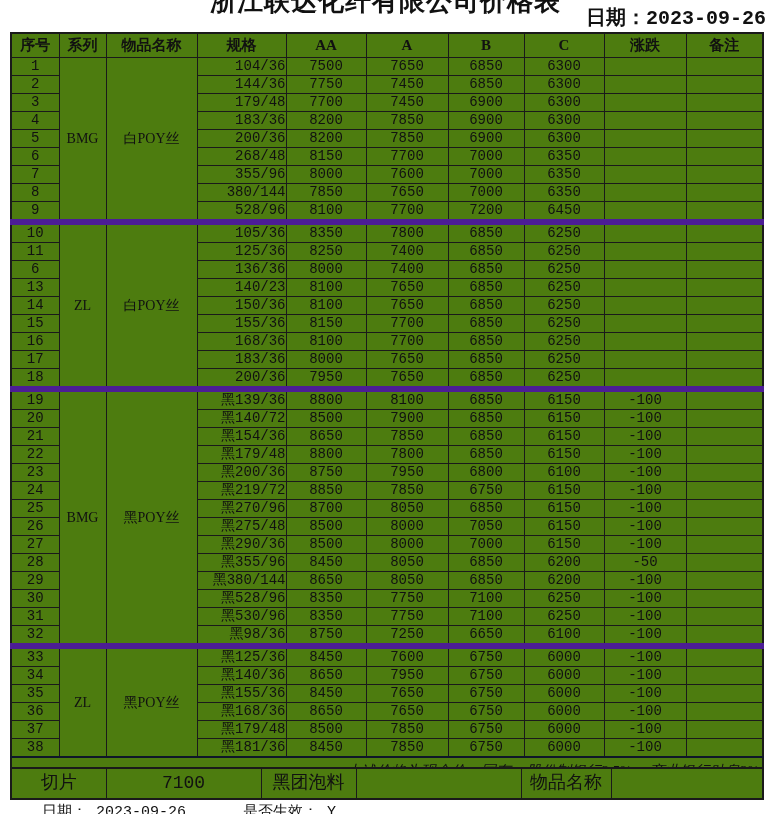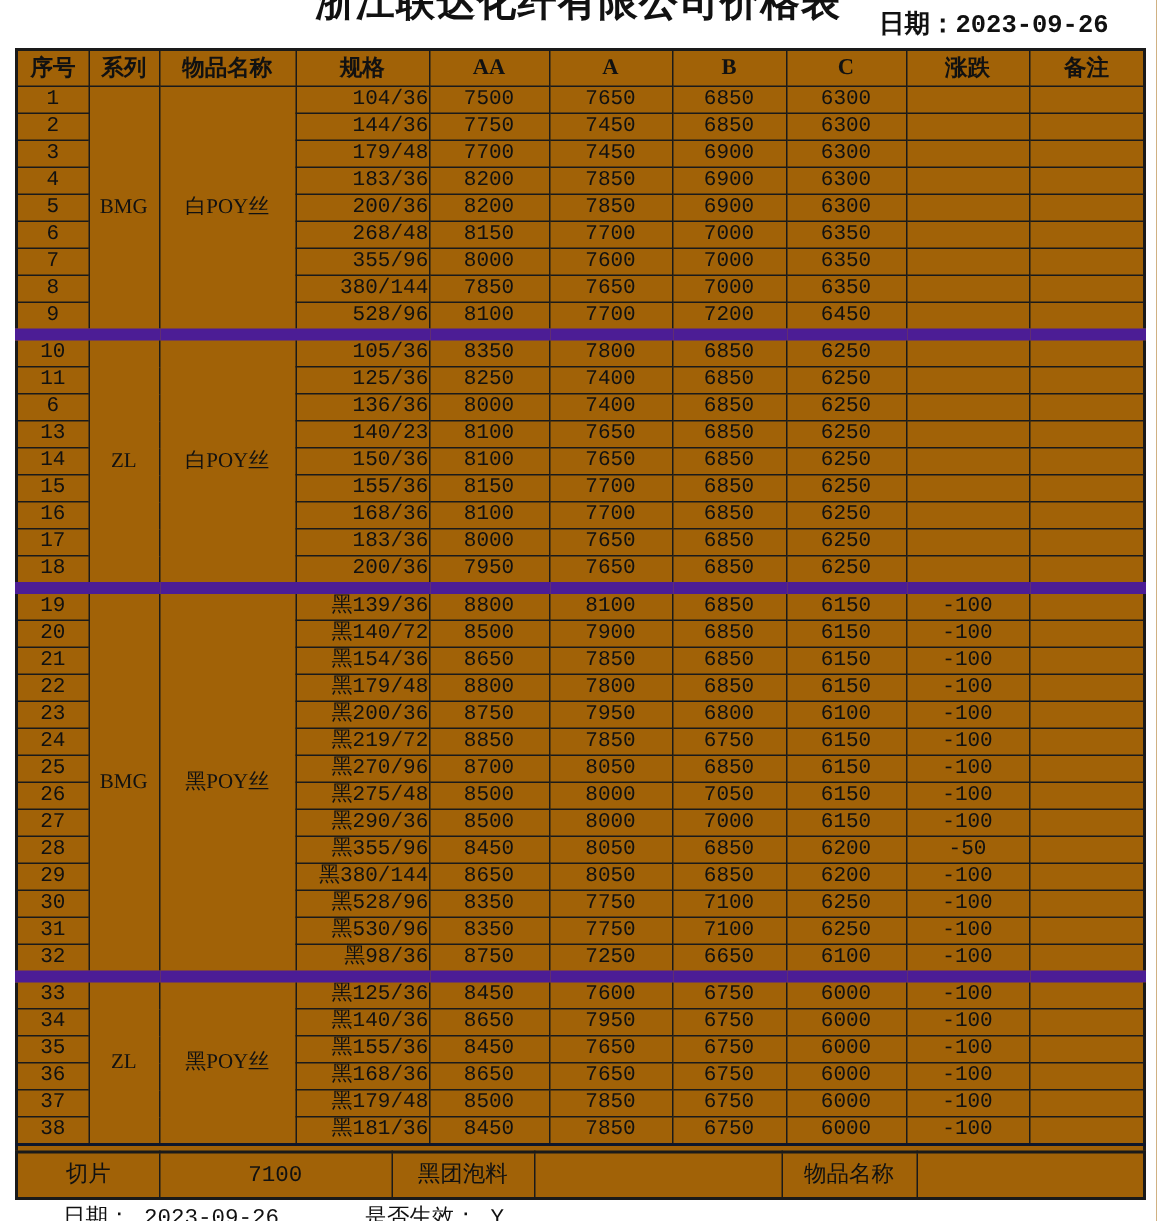--- a/index.html
+++ b/index.html
@@ -6,51 +6,51 @@
   body{
     width:771px;height:814px;position:relative;overflow:hidden;
     background:#ffffff;color:#111111;
     font-family:"Liberation Serif","DejaVu Serif",serif;
   }
   .page-title{
     position:absolute;top:-16px;left:0;width:100%;text-align:center;
     font-size:26px;font-weight:bold;letter-spacing:1px;white-space:nowrap;
   }
   .header-date{
-    position:absolute;top:4px;left:586px;font-size:17px;font-weight:bold;
+    position:absolute;top:4px;left:586px;font-size:20px;font-weight:bold;
     font-family:"Liberation Mono","DejaVu Sans Mono",monospace;white-space:nowrap;
   }
-  table{border-collapse:collapse;table-layout:fixed;background:#a16207;}
+  table{border-collapse:collapse;table-layout:fixed;background:#4d7c0f;}
   td,th{border:1px solid #1a1a1a;overflow:hidden;white-space:nowrap;padding:0;}
   .main-table{
     position:absolute;left:10px;top:32px;width:752px;
     border:2px solid #1a1a1a;
   }
   .main-table th{
     height:23px;font-size:15px;font-weight:bold;text-align:center;
   }
   .main-table td{
     height:17px;font-size:14px;text-align:center;line-height:17px;
     font-family:"Liberation Mono","DejaVu Sans Mono",monospace;
   }
   .main-table td.cjk{font-family:"Liberation Serif","DejaVu Serif",serif;font-size:14px;}
   .main-table td.spec{text-align:right;padding-left:5px;}
-  tr.section-start td{border-top:8px solid #4c1d95;}
+  tr.section-start td{border-top:6px solid #4c1d95;}
   .note-body td{
     height:27px;font-size:15px;text-align:right;padding-left:7px;
     border-top:2px solid #0f172a;line-height:27px;
     font-family:"Liberation Serif","DejaVu Serif",serif;
     font-style:italic;
   }
   .footer-table{
     position:absolute;left:10px;top:767px;width:752px;
     border:2px solid #1a1a1a;
   }
   .footer-table td{
-    height:29px;font-size:15px;text-align:center;line-height:29px;
+    height:29px;font-size:18px;text-align:center;line-height:29px;
     font-family:"Liberation Mono","DejaVu Sans Mono",monospace;
   }
   .cutoff-line span{
     position:absolute;top:802px;font-size:15px;white-space:nowrap;
     font-family:"Liberation Mono","DejaVu Sans Mono",monospace;
   }
   .cutoff-date{left:42px;}
   .cutoff-effective{left:243px;}
 </style>
 </head>

